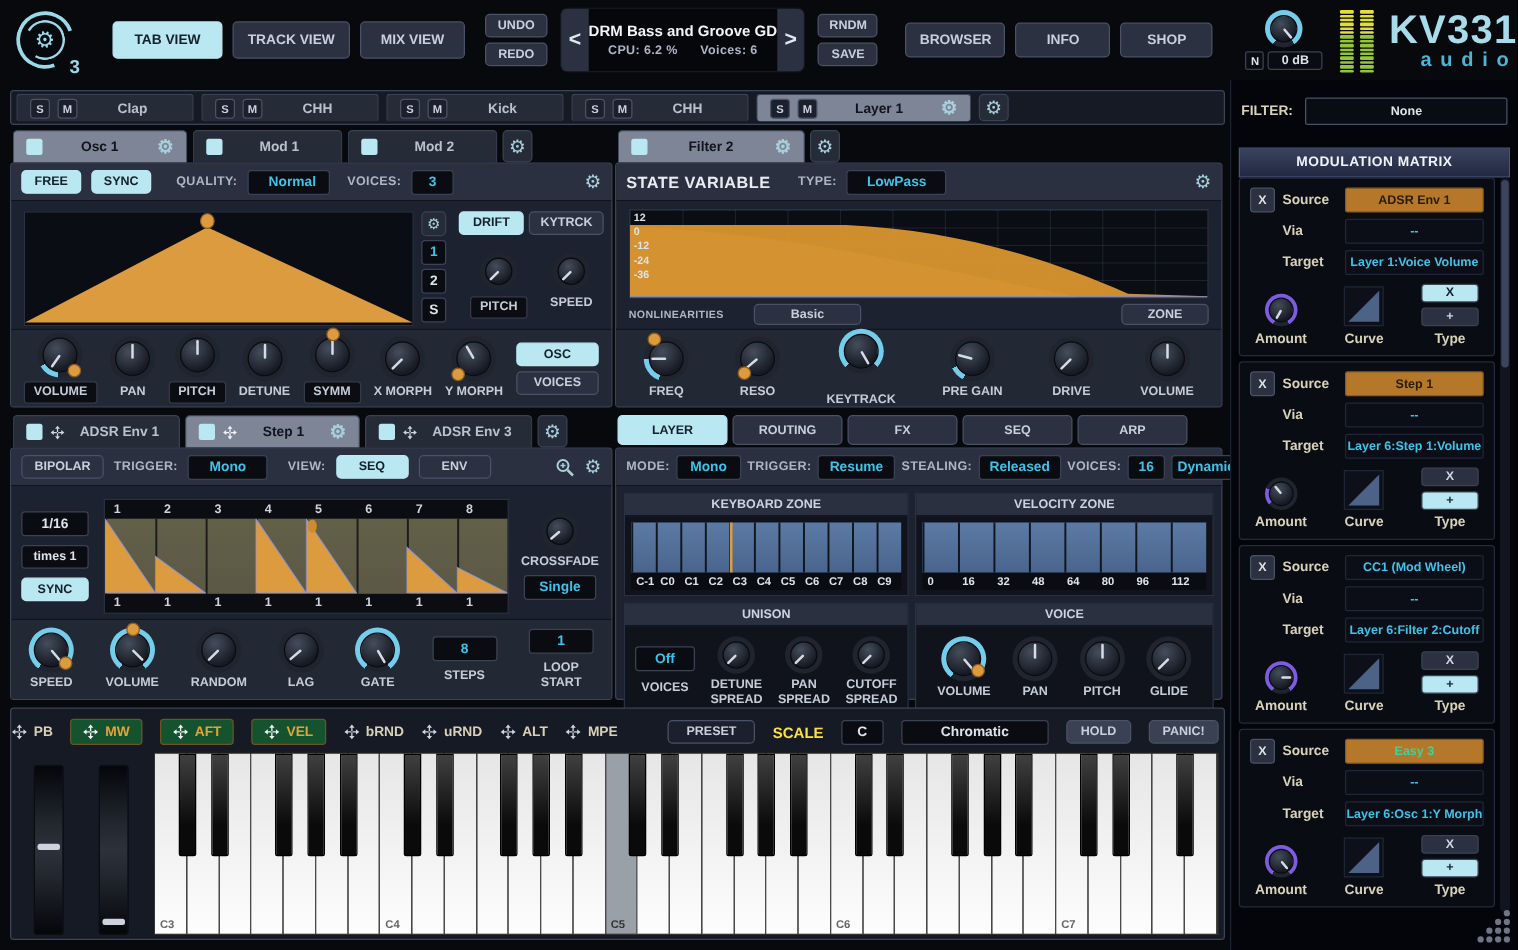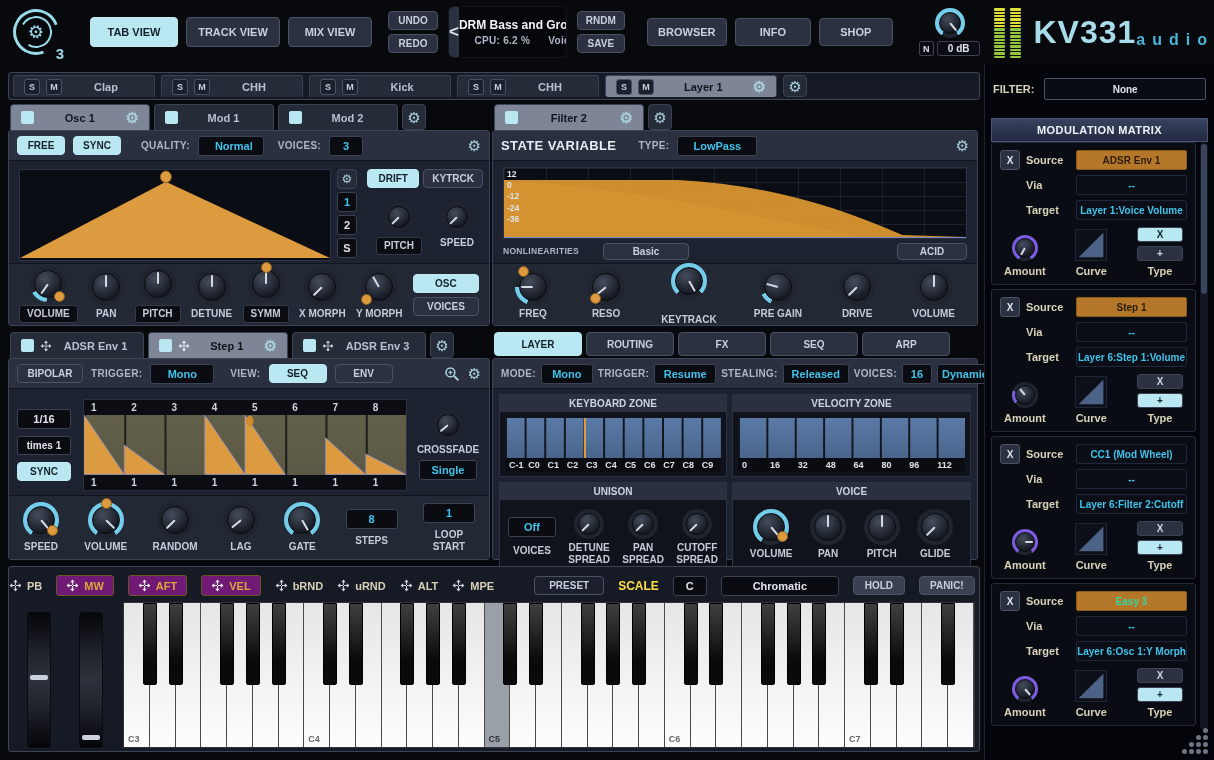--- a/index.html
+++ b/index.html
@@ -63,21 +63,21 @@
   
   .sidebtn{width:62px;height:24px;margin-bottom:7px;}
   .wheel{width:24px;height:136px;background:linear-gradient(180deg,#05060a,#23272f 35%,#2c313b 50%,#23272f 65%,#05060a);border:1px solid #0a0c10;border-radius:3px;position:relative;flex:none;}
   .whandle{position:absolute;left:2px;right:2px;height:5px;background:#cdd3de;border-radius:2px;}
   .piano{position:relative;flex:1;height:146px;background:#000;border:1px solid #333;display:flex;}
   .wkey{flex:1;background:linear-gradient(#e6e6e6,#fdfdfd);border-right:1px solid #4a4a4a;position:relative;}
   .wkey.pressed{background:#9aa0a8;}
   .wkey span{position:absolute;bottom:3px;left:4px;font-size:9px;color:#666;font-weight:bold;}
   .wkey.pressed span{color:#333;}
   .bkey{position:absolute;top:0;height:57%;width:14px;background:linear-gradient(#404040,#0a0a0a 70%);border:1px solid #000;border-radius:0 0 2px 2px;z-index:2;}
-  .mwbox{display:inline-flex;align-items:center;gap:5px;background:#701a75;border:1px solid #6b5526;border-radius:3px;padding:3px 9px;color:#e0a43c;font-size:11px;font-weight:bold;cursor:pointer;}
+  .mwbox{display:inline-flex;align-items:center;gap:5px;background:#14532d;border:1px solid #6b5526;border-radius:3px;padding:3px 9px;color:#e0a43c;font-size:11px;font-weight:bold;cursor:pointer;}
   .mvlbl{display:inline-flex;align-items:center;gap:5px;color:#d9d0b8;font-size:11px;font-weight:bold;justify-content:center;}
   .vucol{display:flex;flex-direction:column-reverse;gap:1px;width:11px;}
   .vucol i{display:block;height:2.4px;border-radius:1px;}
   .dotgrid{position:absolute;right:4px;bottom:4px;display:grid;grid-template-columns:repeat(4,7px);grid-auto-rows:7px;}
   .dotgrid i{width:5px;height:5px;border-radius:50%;background:#6e7585;}
 </style>
 </head>
 <body>
 
 <div id="app">
@@ -153,21 +153,21 @@
           <i style="background: rgb(147, 198, 62);"></i>
           <i style="background: rgb(147, 198, 62);"></i>
           <i style="background: rgb(224, 223, 58);"></i>
           <i style="background: rgb(224, 223, 58);"></i>
           <i style="background: rgb(224, 223, 58);"></i>
           <i style="background: rgb(224, 223, 58);"></i>
           <i style="background: rgb(224, 223, 58);"></i>
           <i style="background: rgb(224, 223, 58);"></i>
         </div>
       </div>
-    <div style="margin-left:12px;display:flex;flex-direction:row;align-items:flex-end;line-height:1;">
+    <div style="margin-left:12px;display:flex;flex-direction:column;align-items:flex-end;line-height:1;">
       <span style="font-size:32px;font-weight:bold;color:#a9dcea;letter-spacing:1px;">KV331</span>
       <span style="font-size:16px;font-weight:bold;color:#4ab5d4;letter-spacing:7px;margin-top:2px;">audio</span>
     </div>
   </div>
 
   <div style="position:absolute;left:8px;top:72px;width:972px;height:28px;background:#161a24;border:1px solid #3c4458;border-radius:3px;display:flex;align-items:center;gap:6px;padding:0 4px;">
     <div class="tab" style="height:22px;border-radius:3px;width:142px;">
         <span class="sm">S</span>
         <span class="sm">M</span>
         <span style="flex:1;text-align:center;">Clap</span>
@@ -519,21 +519,21 @@
           <span>12</span>
           <span>0</span>
           <span>-12</span>
           <span>-24</span>
           <span>-36</span>
         </div>
     </div>
     <div style="position:absolute;left:10px;top:110px;right:10px;height:20px;display:flex;align-items:center;">
       <span class="lbl" style="font-size:8.5px;">NONLINEARITIES</span>
       <button class="btn small" style="margin-left:24px;width:86px;height:17px;">Basic</button>
-      <button class="btn small" style="margin-left:auto;width:70px;height:17px;">ACID</button>
+      <button class="btn small" style="margin-left:auto;width:70px;height:17px;">ZONE</button>
     </div>
 
     <div style="position:absolute;left:0;bottom:0;width:100%;height:62px;border-top:1px solid #11141c;background:#232835;display:flex;align-items:center;justify-content:space-between;padding:0 22px;">
       <div class="kcol" style="gap:3px;">
           <div class="knob">
             <i class="ring" style="background:conic-gradient(from 200deg,#74cdea 0 70deg,#20242e 70deg);"></i>
             <i class="kface"></i>
             <i class="kptr" style="transform:rotate(270deg);"></i>
             <i class="kdot" style="left:3px;top:-3px;"></i>
           </div>

